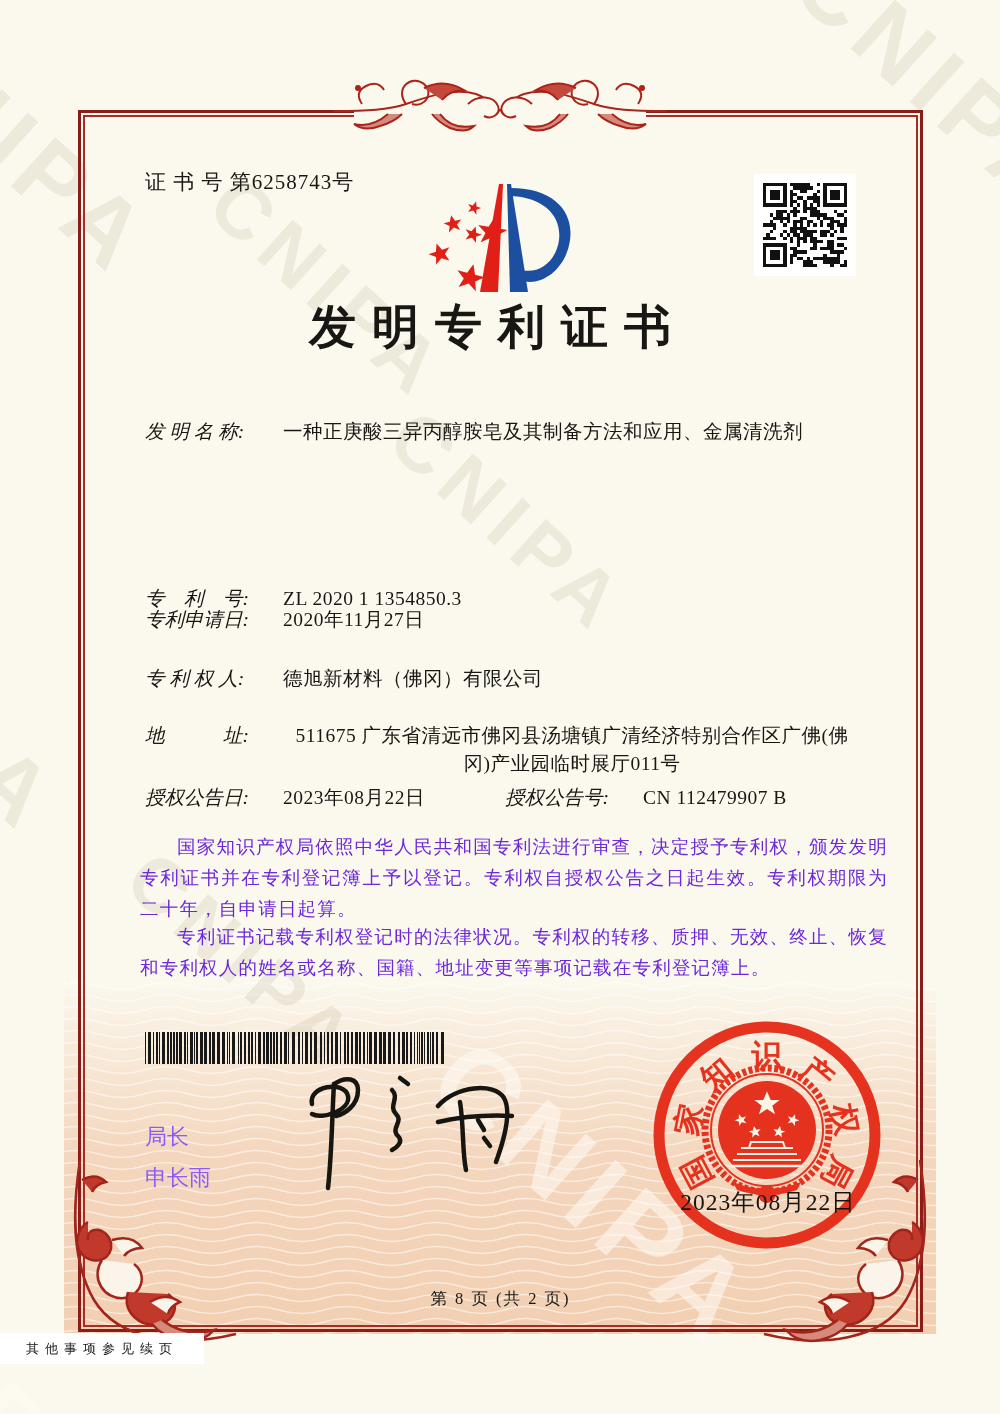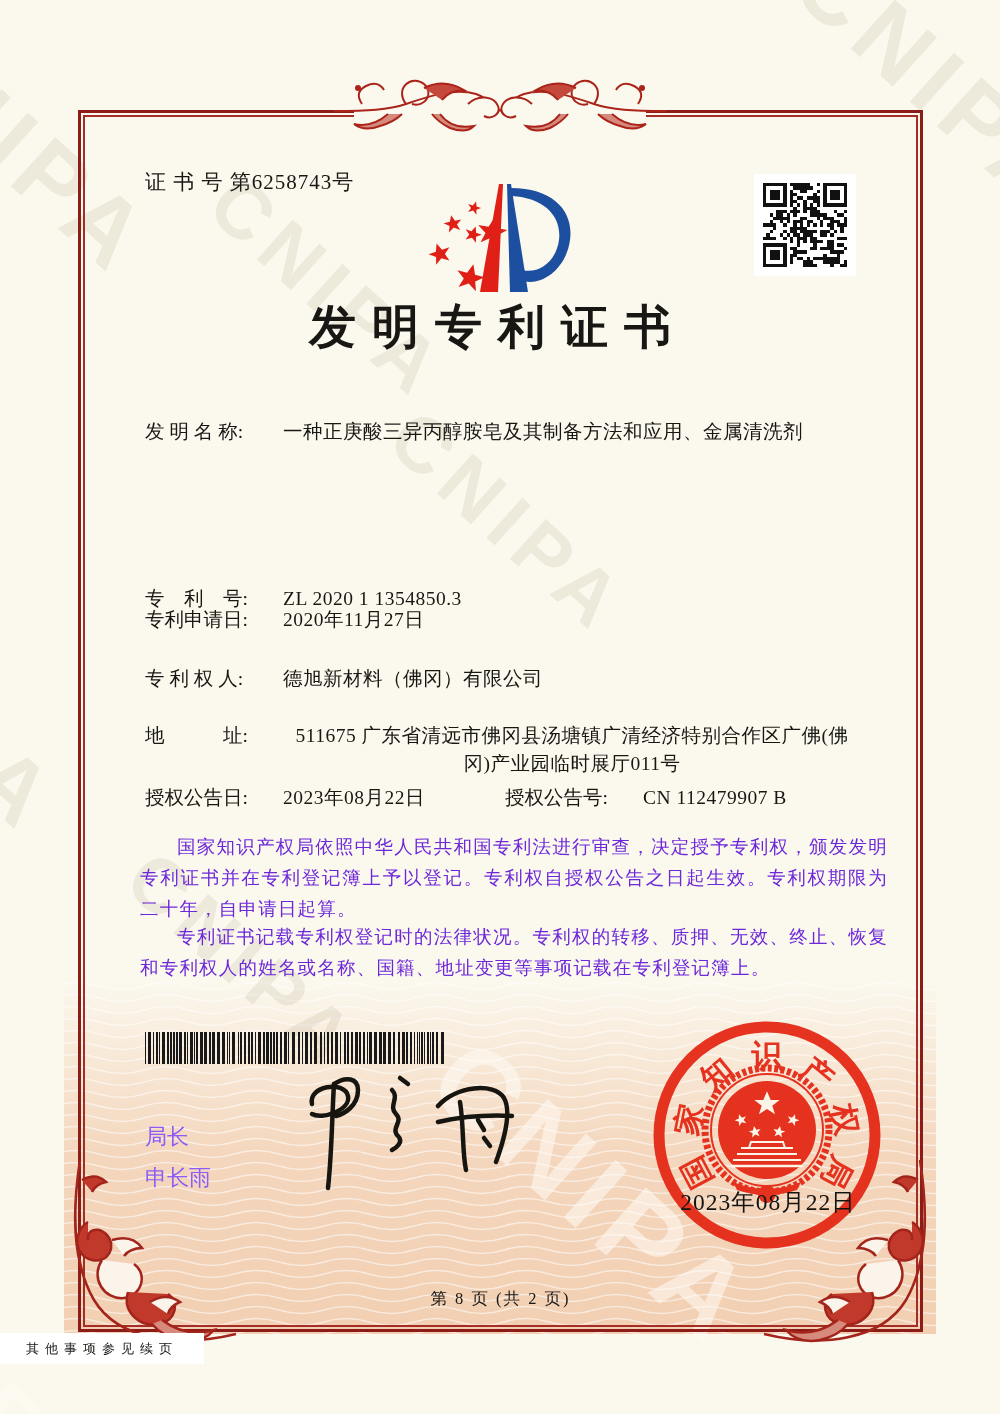--- a/index.html
+++ b/index.html
@@ -33,21 +33,21 @@
   .frame-inner { position:absolute; inset:2px; border:2px solid #a42e25; }
   .ornament { position:absolute; z-index:3; }
   
   .abs { position:absolute; z-index:4; }
   .cert-no { left:145px; top:168px; font-size:21px; letter-spacing:1px; }
   .title {
     left:0; top:296px; width:980px; text-align:center;
     font-size:47px; font-weight:bold; letter-spacing:16px; text-indent:16px;
   }
   .row { left:145px; font-size:19.5px; line-height:28px; }
-  .row .lbl { display:inline-block; width:138px; vertical-align:top; }
+  .row .lbl { display:inline-block; width:138px; vertical-align:top;font-style:italic; }
   .row .val { display:inline-block; vertical-align:top; letter-spacing:0.5px;text-align:center; }
   .row .val.wide { width:578px; }
   .para {
     left:140px; width:748px; font-size:18.5px; line-height:31px;
     text-align:justify; text-indent:2em; letter-spacing:1.2px; color:#6d28d9;
   }
   .officer { left:145px; font-size:22px; font-family:"Liberation Sans", sans-serif; color:#8b5cf6; }
   .pagenum { left:78px; top:1288px; width:845px; text-align:center; font-size:16.5px; letter-spacing:2px; }
   .footnote {
     left:0; top:1340px; width:1000px; text-align:left; font-size:13px; z-index:5;

